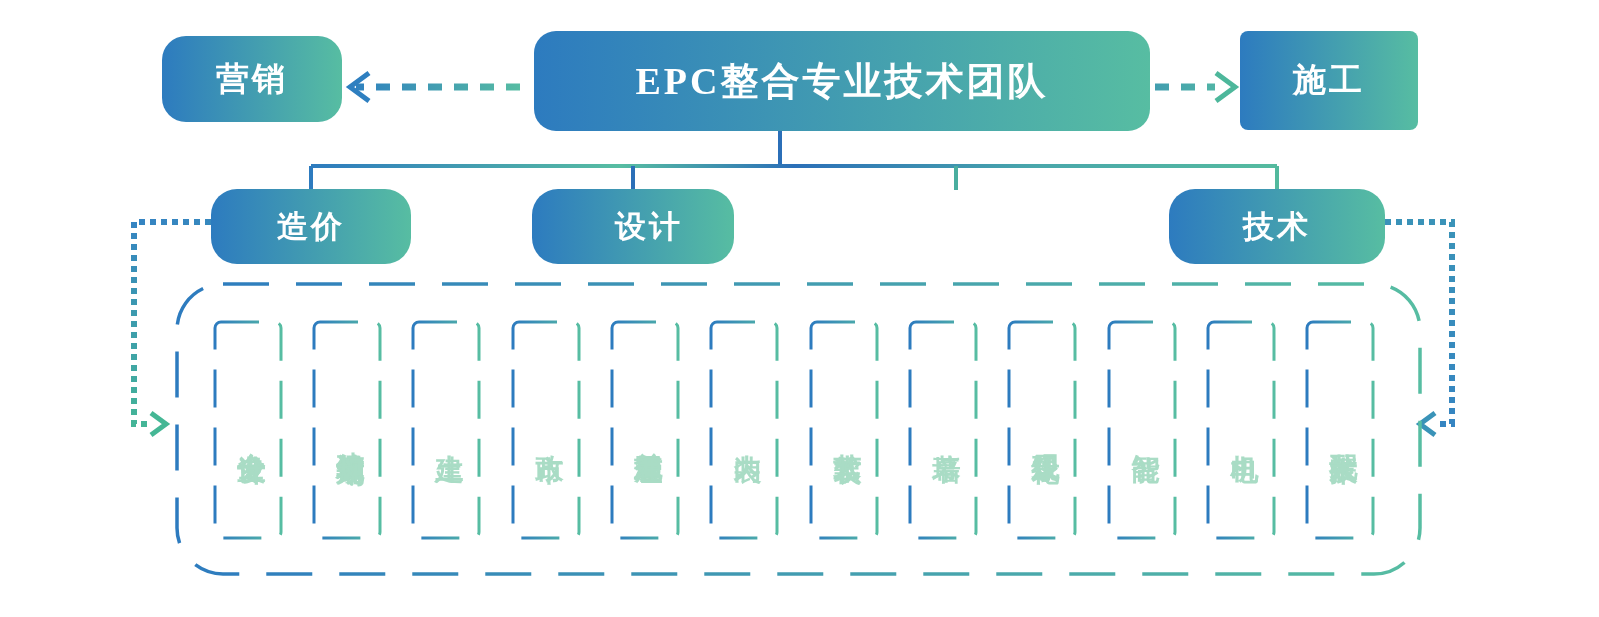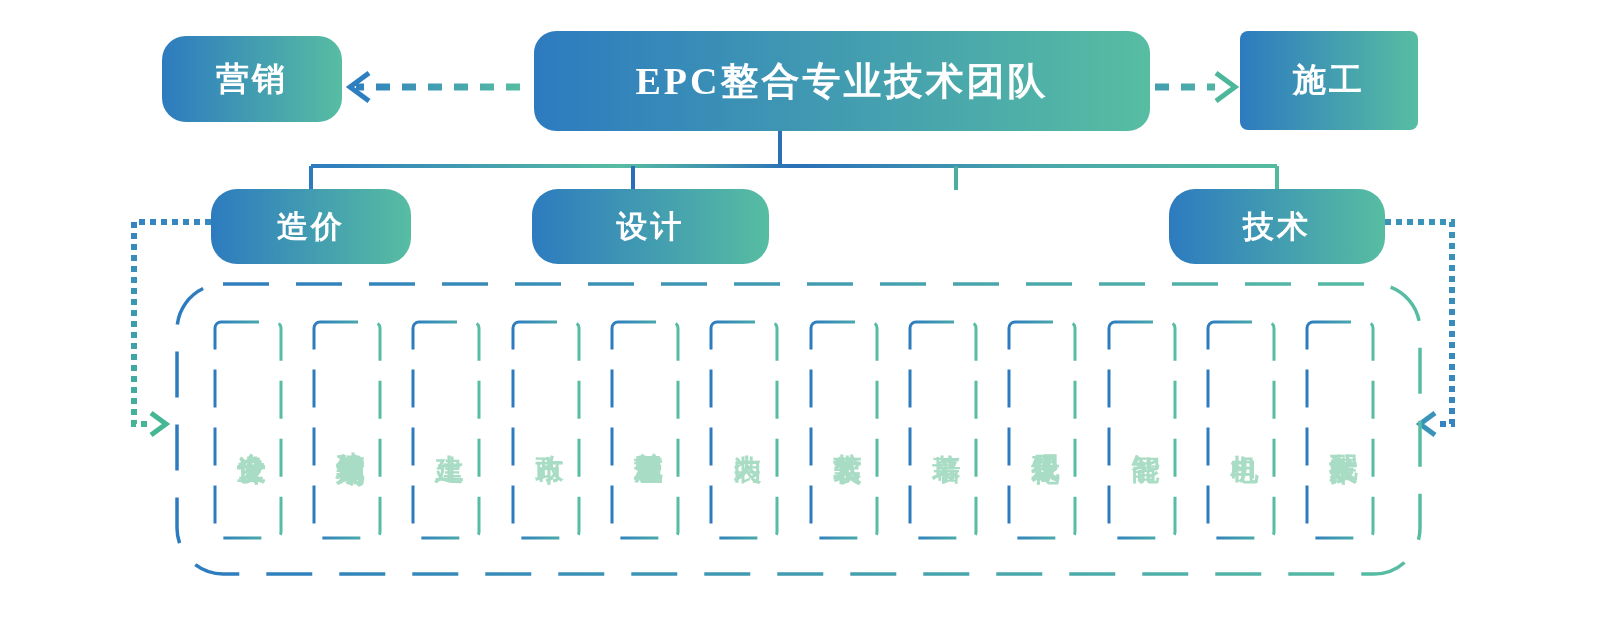--- a/index.html
+++ b/index.html
@@ -18,21 +18,21 @@
     border-radius:22px;
     display:flex;align-items:center;justify-content:center;
     color:#ffffff;font-weight:bold;
   }
   .node .lbl{color:#ffffff;letter-spacing:3px;white-space:nowrap;}
   .node.main{left:534px;top:31px;width:616px;height:100px;font-size:38px;}
   .node.side-l{left:162px;top:36px;width:180px;height:86px;font-size:33px;border-radius:24px;}
   .node.side-r{left:1240px;top:31px;width:178px;height:99px;font-size:33px;border-radius:8px;}
   .node.branch{top:189px;height:75px;font-size:31px;border-radius:26px;}
   .branch-0{left:211px;width:200px;}
-  .branch-1{left:532px;width:237px;}
+  .branch-1{left:532px;width:170px;padding-left:32px;}
   .branch-2{left:848px;width:216px;}
   .branch-3{left:1169px;width:216px;text-align:right;}
   
   .spec{
     position:absolute;top:322px;width:80px;height:216px;
     display:flex;align-items:center;justify-content:center;
   }
   .spec .grad{
     writing-mode:vertical-rl;text-orientation:upright;
     font-size:28px;font-weight:bold;line-height:1.08;

